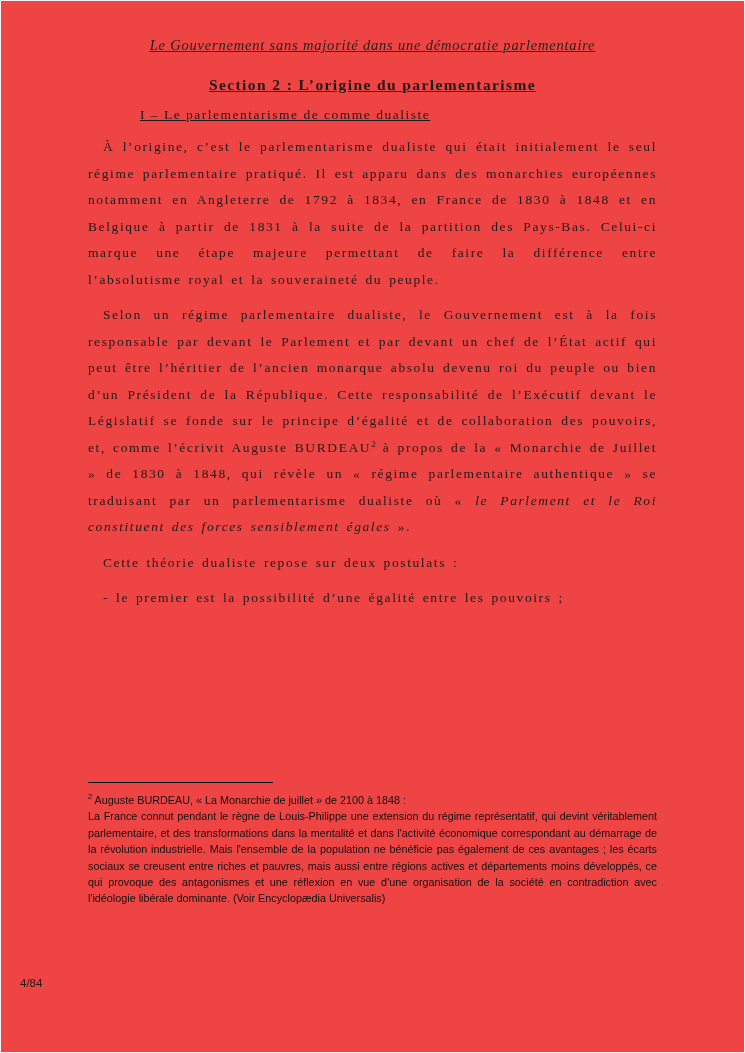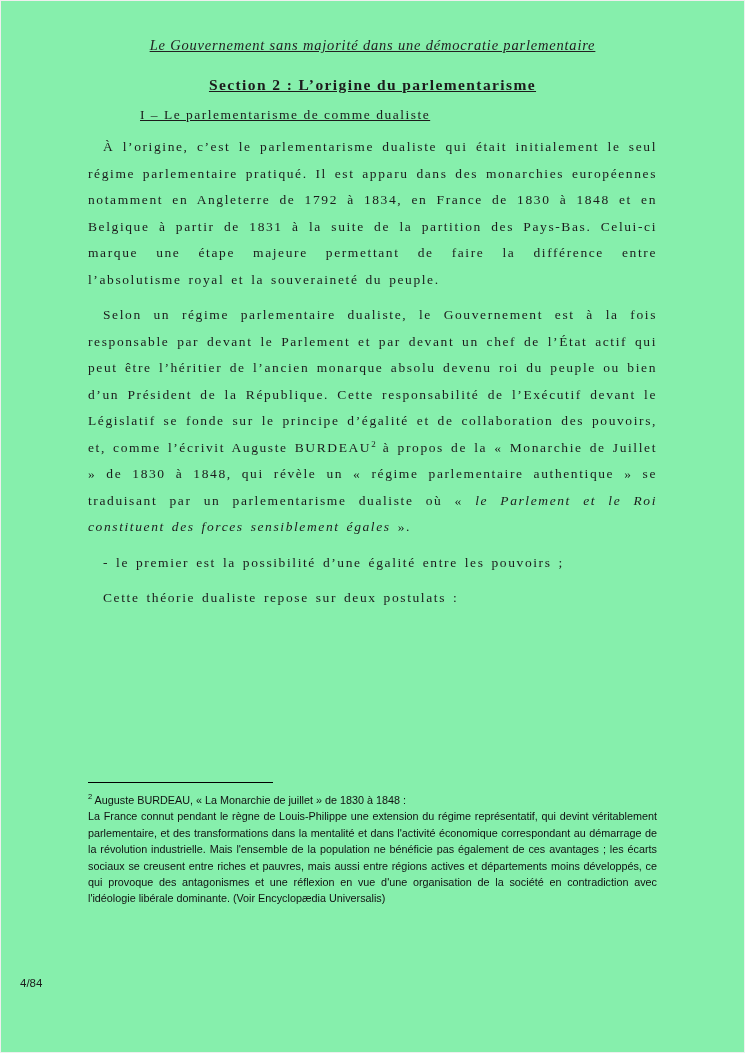--- a/index.html
+++ b/index.html
@@ -1,21 +1,21 @@
 <!DOCTYPE html>
 <html><head>
 <meta charset="utf-8">
 <style>
   * { box-sizing: border-box; }
   html, body { margin: 0; padding: 0; background: #ffffff; }
   .page {
     position: relative;
     width: 745px;
     height: 1053px;
-    background: #86efac;
+    background: #ef4444;
     overflow: hidden;
     font-family: "Liberation Serif", serif;
     color: #1c1c1c;
     box-shadow: inset 0 0 0 1px #efefef;
   }
   .content {
     position: absolute;
     left: 88px;
     right: 88px;
     top: 36px;
@@ -113,27 +113,27 @@
 
 
     <h2 class="section-heading"><span class="u">Section 2 :  L’origine du parlementarisme</span></h2>
 
     <h3 class="sub-heading"><span class="u">I – Le parlementarisme de comme dualiste</span></h3>
 
     <p class="para">À l’origine, c’est le parlementarisme dualiste qui était initialement le seul régime parlementaire pratiqué. Il est apparu dans des monarchies européennes notamment en Angleterre de 1792 à 1834, en France de 1830 à 1848 et en Belgique à partir de 1831 à la suite de la partition des Pays-Bas. Celui-ci marque une étape majeure permettant de faire la différence entre l’absolutisme royal et la souveraineté du peuple.</p>
 
     <p class="para"><span>Selon un régime parlementaire dualiste, le Gouvernement est à la fois responsable par devant le Parlement et par devant un chef de l’État actif qui peut être l’héritier de l’ancien monarque absolu devenu roi du peuple ou bien d’un Président de la République. Cette responsabilité de l’Exécutif devant le Législatif se fonde sur le principe d’égalité et de collaboration des pouvoirs, et, comme l’écrivit Auguste BURDEAU</span><sup class="fn-ref">2</sup><span> à propos de la « Monarchie de Juillet » de 1830 à 1848, qui révèle un « régime parlementaire authentique » se traduisant par un parlementarisme dualiste où « </span><em>le Parlement et le Roi constituent des forces sensiblement égales</em><span> ».</span></p>
 
+    <p class="para">Cette théorie dualiste repose sur deux postulats :</p>
+
     <p class="para">- le premier est la possibilité d’une égalité entre les pouvoirs ;</p>
-
-    <p class="para">Cette théorie dualiste repose sur deux postulats :</p>
 
   </div>
 
   <div class="footnote-area">
     <div class="footnote-rule"></div>
-    <p class="footnote-para"><sup class="fn-mark">2</sup><span> Auguste BURDEAU, « La Monarchie de juillet » de 1830 à 1848 :</span></p>
+    <p class="footnote-para"><sup class="fn-mark">2</sup><span> Auguste BURDEAU, « La Monarchie de juillet » de 2100 à 1848 :</span></p>
     <p class="footnote-para">La France connut pendant le règne de Louis-Philippe une extension du régime représentatif, qui devint véritablement parlementaire, et des transformations dans la mentalité et dans l'activité économique correspondant au démarrage de la révolution industrielle. Mais l'ensemble de la population ne bénéficie pas également de ces avantages ; les écarts sociaux se creusent entre riches et pauvres, mais aussi entre régions actives et départements moins développés, ce qui provoque des antagonismes et une réflexion en vue d'une organisation de la société en contradiction avec l'idéologie libérale dominante. (Voir Encyclopædia Universalis)</p>
   </div>
 
   <div class="page-number">4/84</div>
 
 </div>
 
 </body></html>

